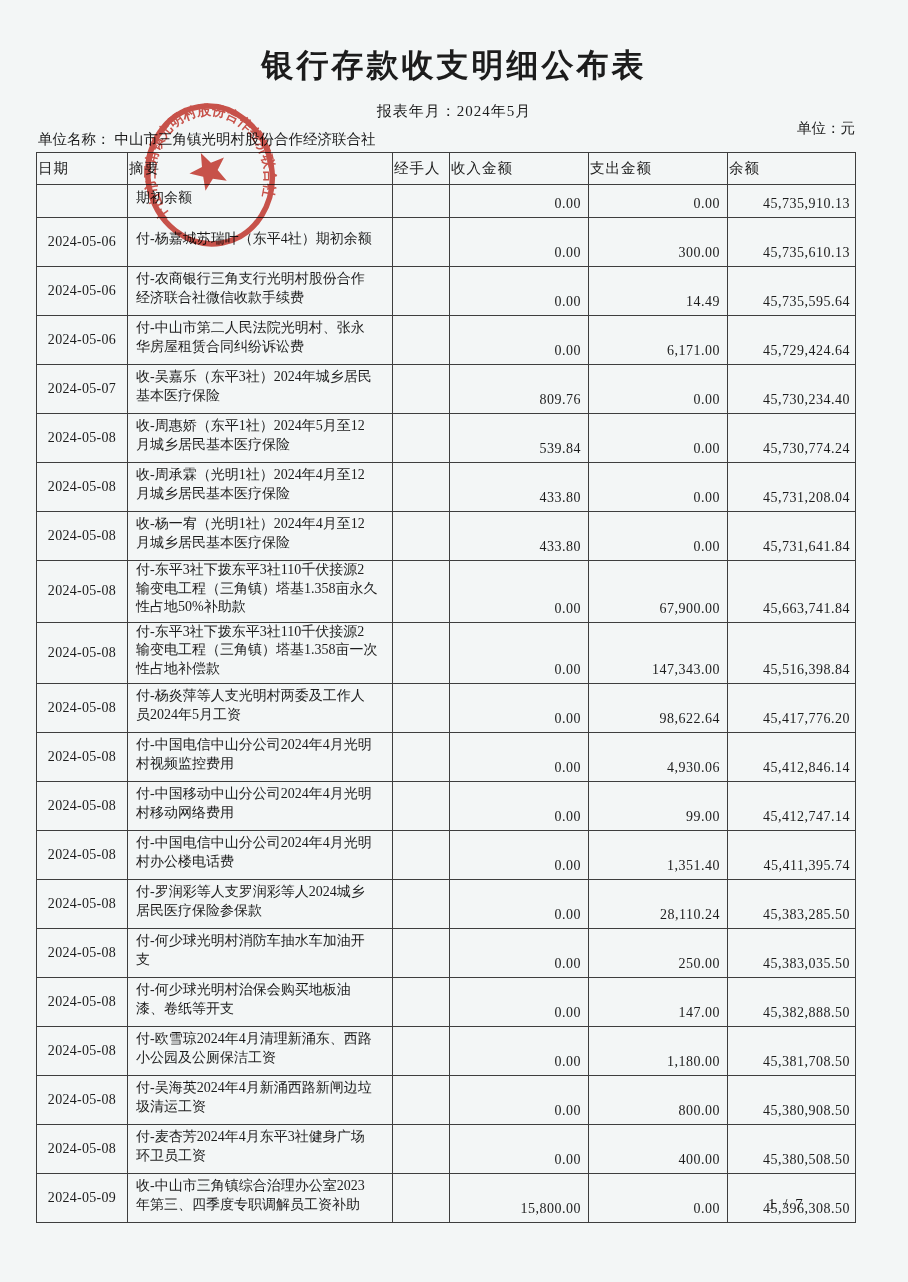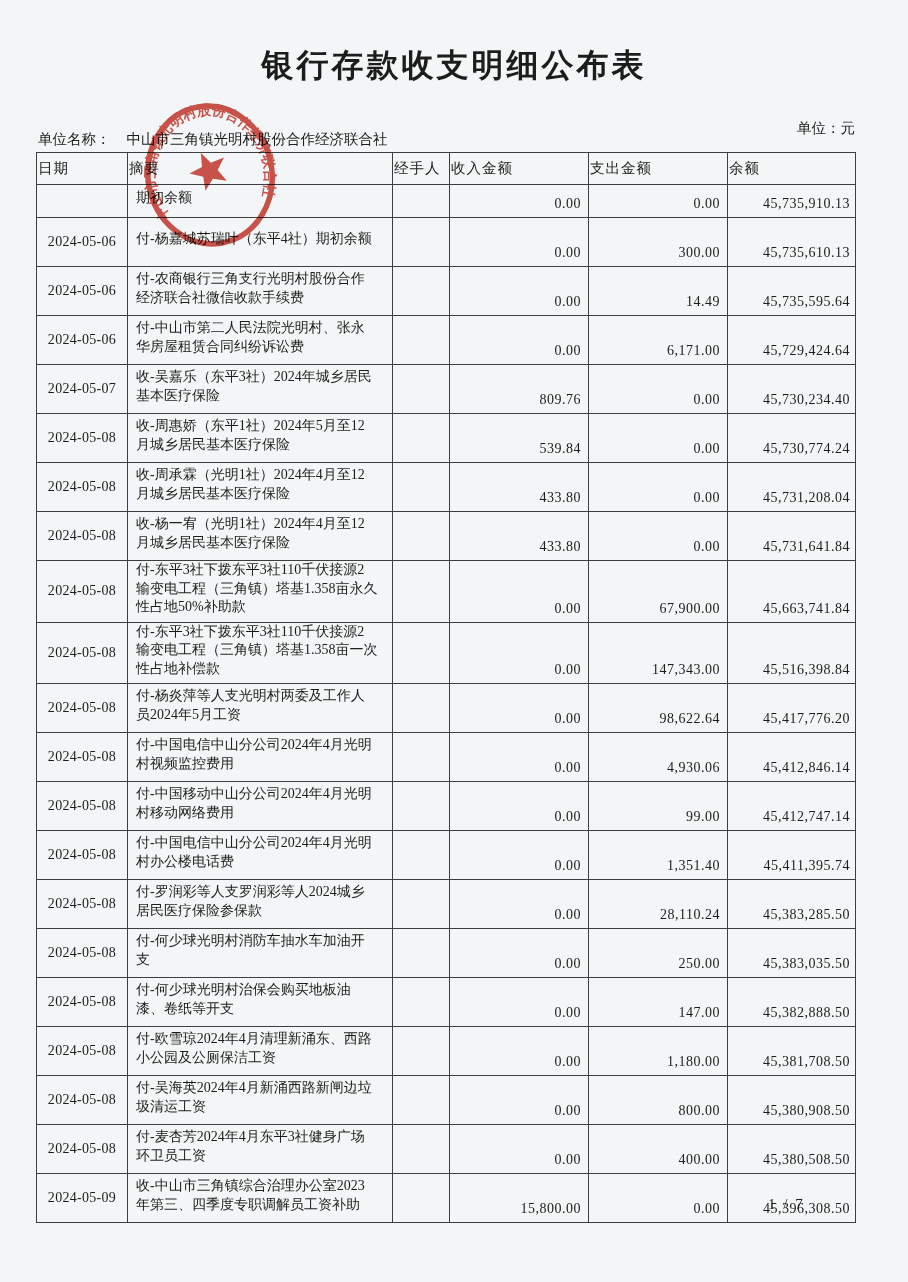--- a/index.html
+++ b/index.html
@@ -18,21 +18,21 @@
     text-align:center; font-size:32px; font-weight:700; letter-spacing:3px;
   }
   .report-month {
     position:absolute; top:102px; left:0; width:100%;
     text-align:center; font-size:15px; letter-spacing:1px;
   }
   .unit-name {
     position:absolute; top:130px; left:38px;
     font-size:14.5px;
   }
-  .unit-name .label { margin-right:16px; }
+  .unit-name .label { margin-right:4px; }
   .unit-label {
     position:absolute; top:119px; right:53px;
     font-size:14.5px;
   }
 
   table.ledger {
     position:absolute; top:152px; left:36px;
     width:819px; border-collapse:collapse; table-layout:fixed;
     background:transparent;
   }
@@ -80,20 +80,21 @@
     font-weight:700;
   }
 </style>
 </head>
 <body>
 
 <div class="page">
 
   <div class="doc-title">银行存款收支明细公布表</div>
 
+  <div class="report-month">报表年月：2024年5月</div>
 
   <div class="unit-name">
     <span class="label">单位名称：</span><span>中山市三角镇光明村股份合作经济联合社</span>
   </div>
 
   <div class="unit-label">单位：元</div>
 
   <table class="ledger">
     <colgroup>
       <col style="width:91px">

